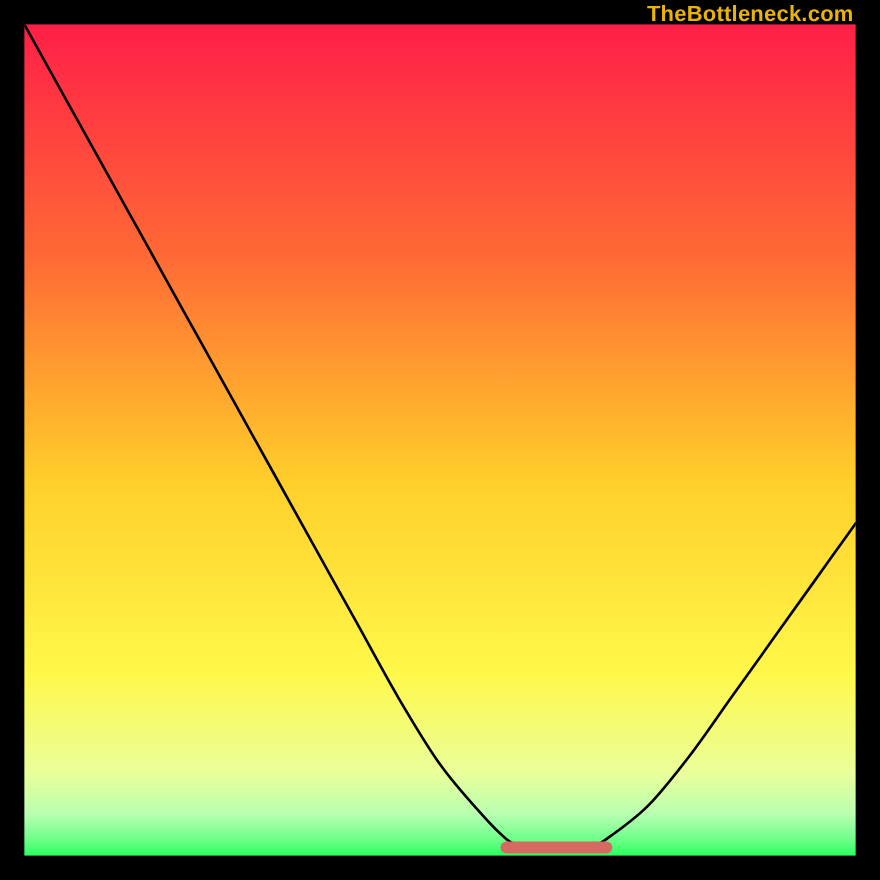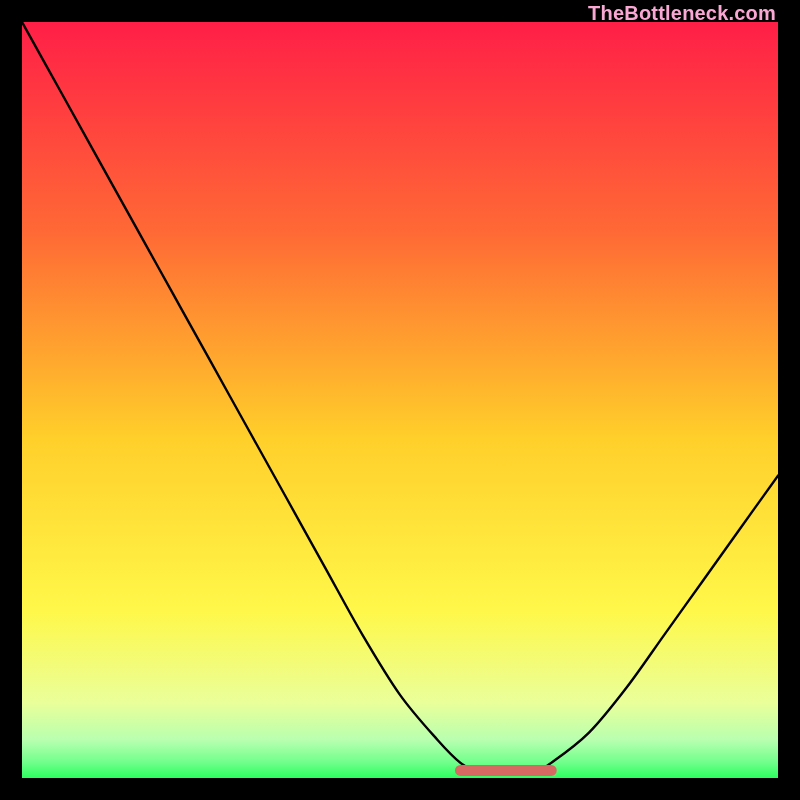--- a/index.html
+++ b/index.html
@@ -25,21 +25,21 @@
     width: 756px;
     height: 756px;
   }
   .watermark {
     position: absolute;
     top: 2px;
     right: 24px;
     font-family: Arial, Helvetica, sans-serif;
     font-size: 20px;
     font-weight: 600;
-    color: #f9a8d4;
+    color: #eab308;
     letter-spacing: 0.2px;
   }
 </style>
 </head>
 <body>
 
 <div class="frame">
   <svg class="plot" viewBox="0 0 756 756" preserveAspectRatio="none">
     <defs>
       <linearGradient id="bg-grad" x1="0" y1="0" x2="0" y2="1">

